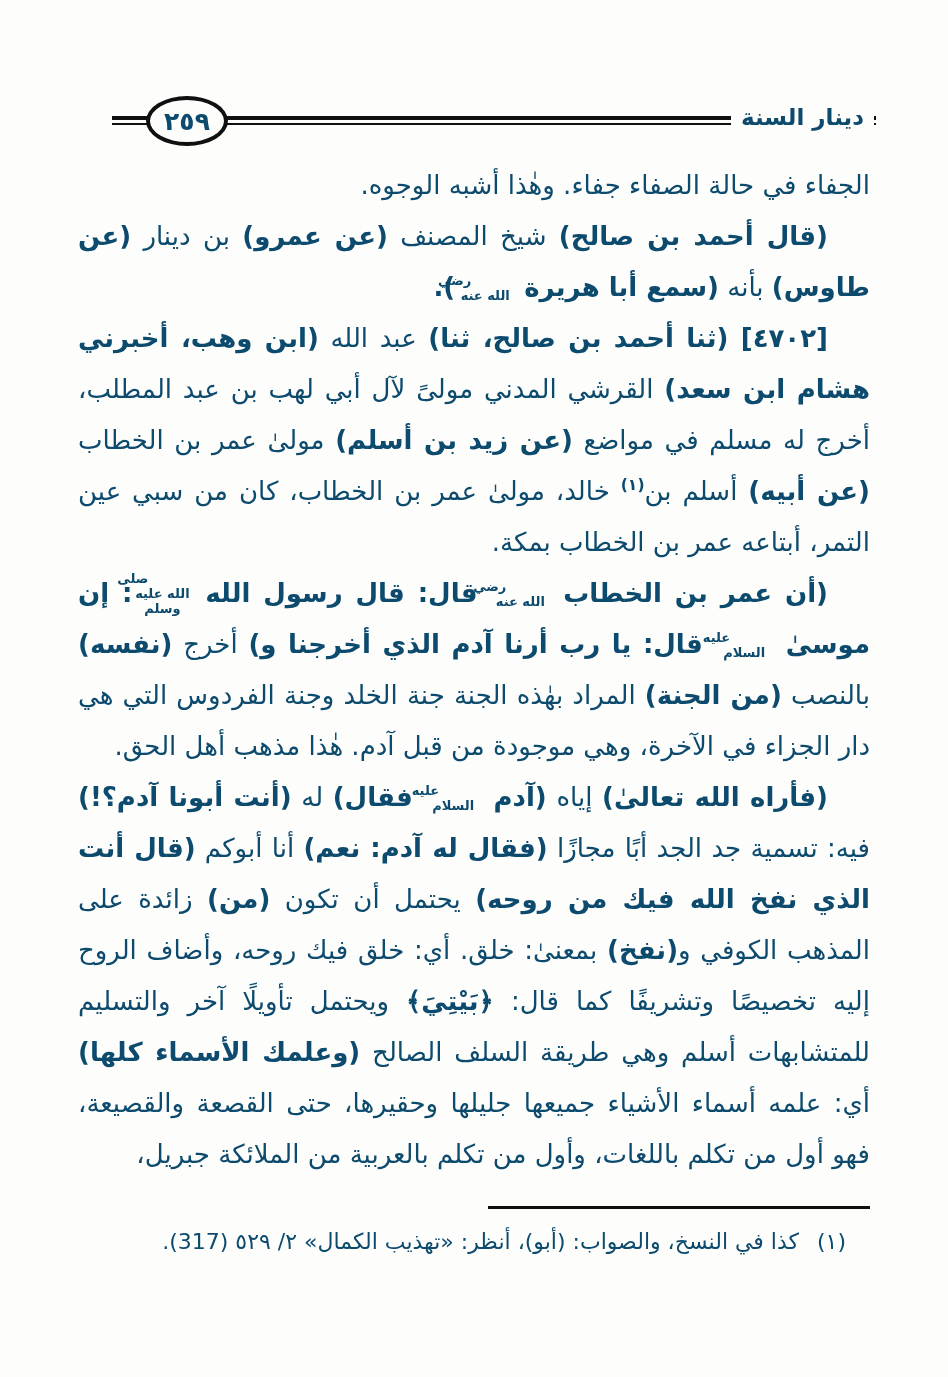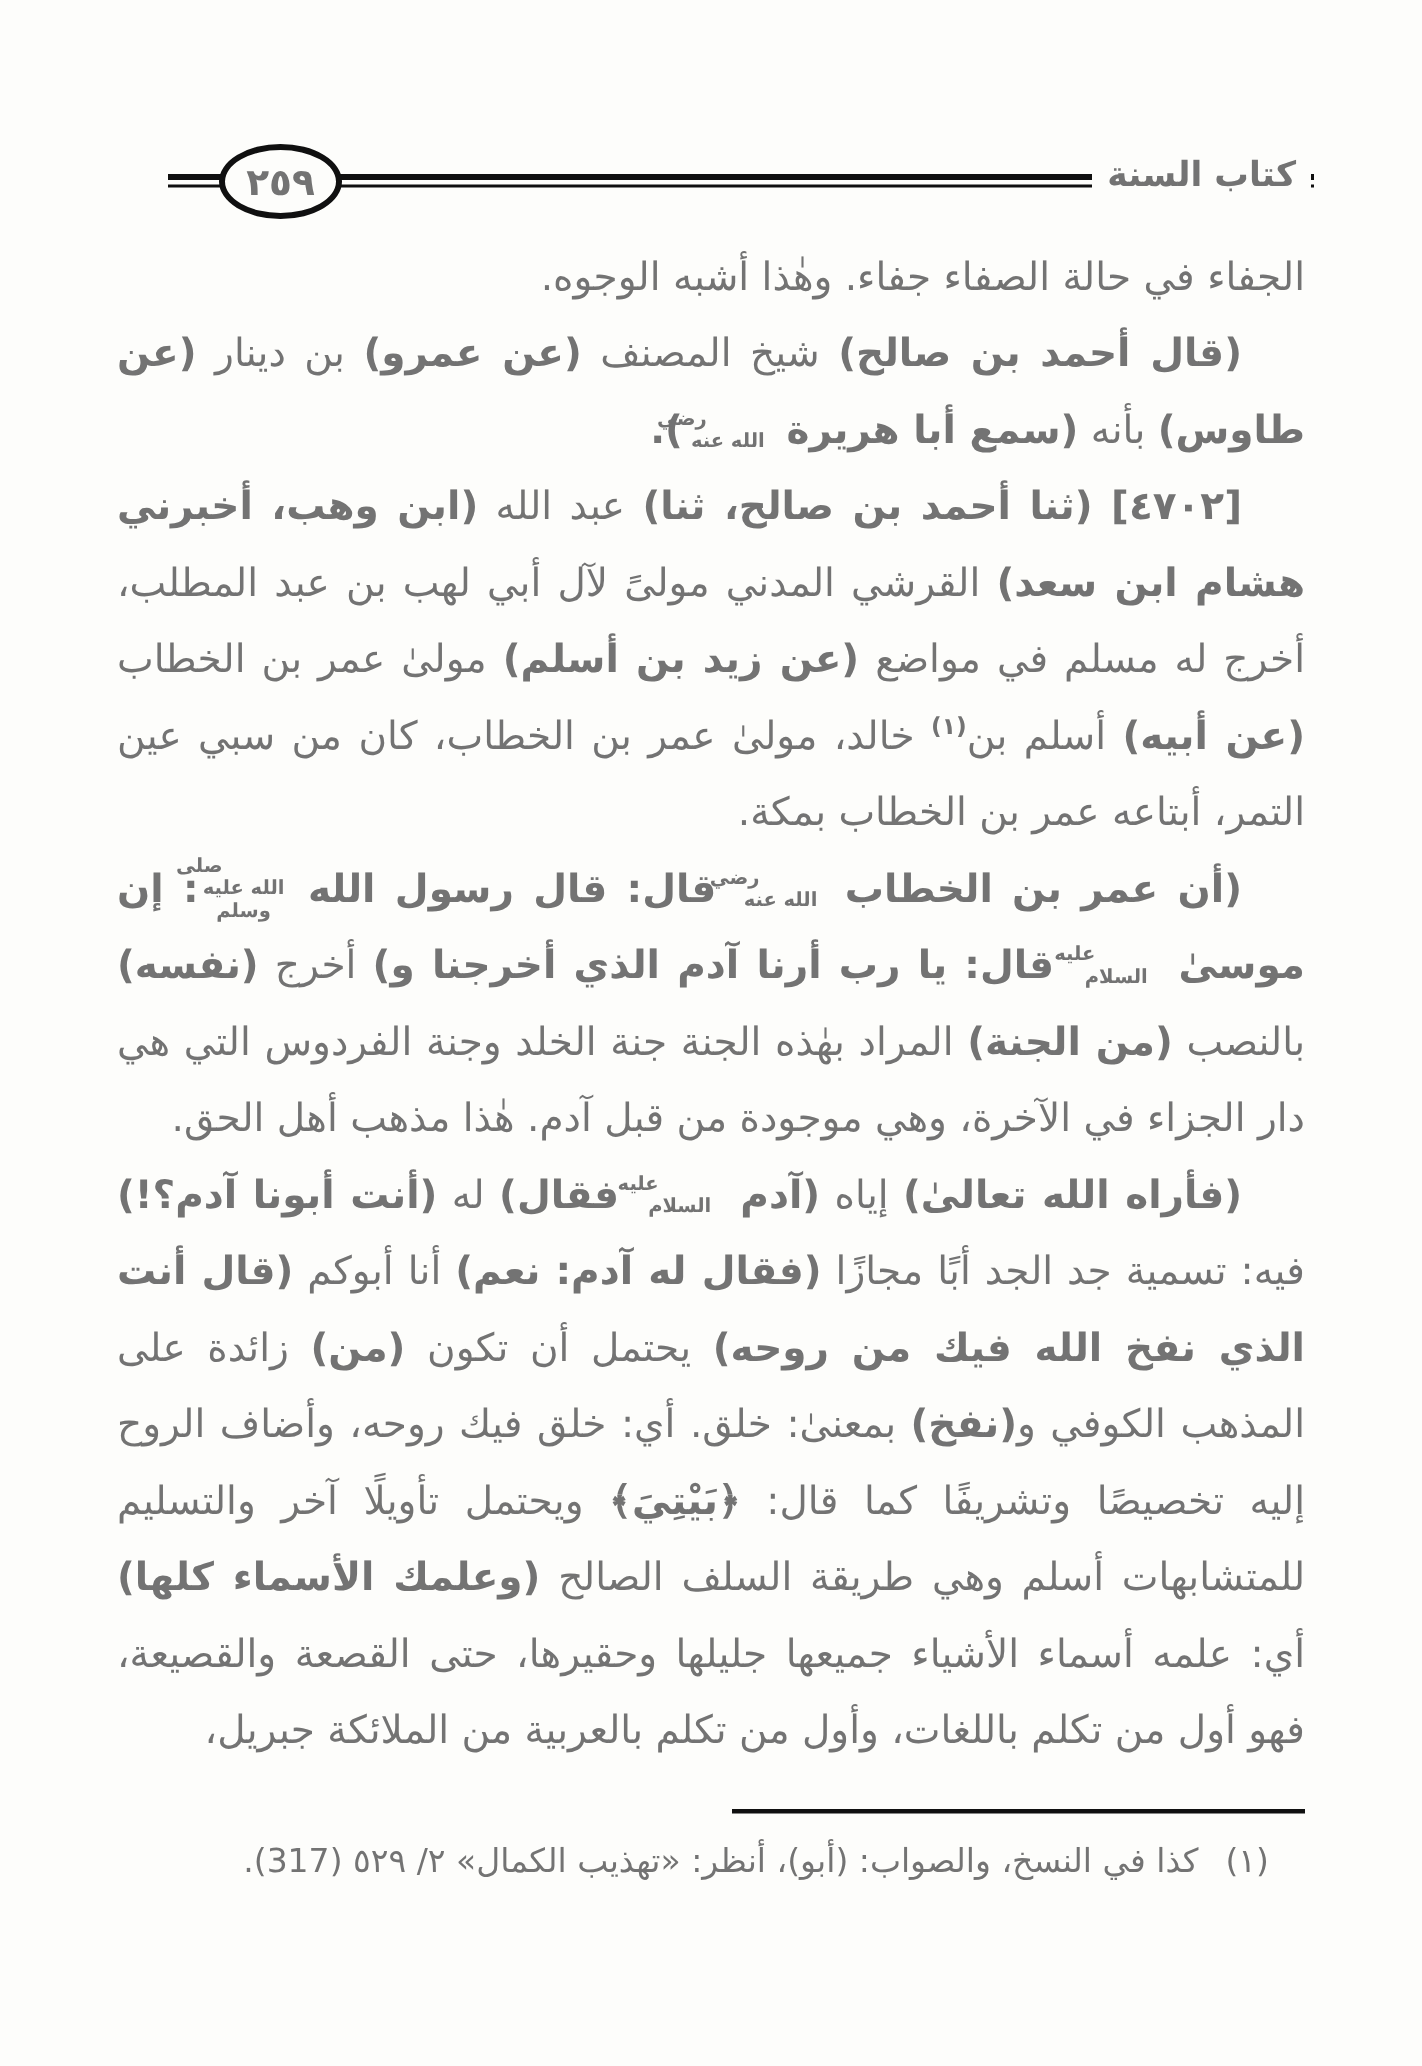--- a/index.html
+++ b/index.html
@@ -5,21 +5,21 @@
   * { margin: 0; padding: 0; box-sizing: border-box; }
   html, body { background: #d9d9d6; }
   body { font-family: "DejaVu Sans", sans-serif; }
 
   .page {
     position: relative;
     width: 948px;
     height: 1377px;
     margin: 0 auto;
     background: #fdfdfb;
-    color: #737373;
+    color: #0c4a6e;
     direction: rtl;
     overflow: hidden;
   }
 
   
   .header { position: absolute; top: 96px; left: 0; right: 0; height: 56px; }
   .header-rule {
     position: absolute;
     top: 20px; left: 112px; right: 72px;
     height: 9px;
@@ -91,21 +91,21 @@
   .footnote-marker { margin-left: 18px; font-weight: normal; }
 </style>
 </head>
 <body>
 
 <div class="page">
 
   <header class="header">
     <div class="header-rule"></div>
     <div class="page-number-badge">٢٥٩</div>
-    <div class="header-title">كتاب السنة</div>
+    <div class="header-title">دينار السنة</div>
   </header>
 
   <main class="body-text">
 
   <p class="para"><span>الجفاء في حالة الصفاء جفاء. وهٰذا أشبه الوجوه.</span></p>
       <p class="para indent"><span class="b">(قال أحمد بن صالح)</span><span> شيخ المصنف </span><span class="b">(عن عمرو)</span><span> بن دينار </span><span class="b">(عن طاوس)</span><span> بأنه </span><span class="b">(سمع أبا هريرة </span><span class="hon">رضي الله عنه</span><span class="b">).</span></p>
       <p class="para indent"><span class="b">[٤٧٠٢] (ثنا أحمد بن صالح، ثنا)</span><span> عبد الله </span><span class="b">(ابن وهب، أخبرني هشام ابن سعد)</span><span> القرشي المدني مولىً لآل أبي لهب بن عبد المطلب، أخرج له مسلم في مواضع </span><span class="b">(عن زيد بن أسلم)</span><span> مولىٰ عمر بن الخطاب </span><span class="b">(عن أبيه)</span><span> أسلم بن</span><span class="sup">(١)</span><span> خالد، مولىٰ عمر بن الخطاب، كان من سبي عين التمر، أبتاعه عمر بن الخطاب بمكة.</span></p>
       <p class="para indent"><span class="b">(أن عمر بن الخطاب </span><span class="hon">رضي الله عنه</span><span class="b"> قال: قال رسول الله </span><span class="hon">صلى الله عليه وسلم</span><span class="b">: إن موسىٰ </span><span class="hon">عليه السلام</span><span class="b"> قال: يا رب أرنا آدم الذي أخرجنا و)</span><span> أخرج </span><span class="b">(نفسه)</span><span> بالنصب </span><span class="b">(من الجنة)</span><span> المراد بهٰذه الجنة جنة الخلد وجنة الفردوس التي هي دار الجزاء في الآخرة، وهي موجودة من قبل آدم. هٰذا مذهب أهل الحق.</span></p>
       <p class="para indent"><span class="b">(فأراه الله تعالىٰ)</span><span> إياه </span><span class="b">(آدم </span><span class="hon">عليه السلام</span><span class="b"> فقال)</span><span> له </span><span class="b">(أنت أبونا آدم؟!)</span><span> فيه: تسمية جد الجد أبًا مجازًا </span><span class="b">(فقال له آدم: نعم)</span><span> أنا أبوكم </span><span class="b">(قال أنت الذي نفخ الله فيك من روحه)</span><span> يحتمل أن تكون </span><span class="b">(من)</span><span> زائدة على المذهب الكوفي و</span><span class="b">(نفخ)</span><span> بمعنىٰ: خلق. أي: خلق فيك روحه، وأضاف الروح إليه تخصيصًا وتشريفًا كما قال: </span><span class="b">﴿بَيْتِيَ﴾</span><span> ويحتمل تأويلًا آخر والتسليم للمتشابهات أسلم وهي طريقة السلف الصالح </span><span class="b">(وعلمك الأسماء كلها)</span><span> أي: علمه أسماء الأشياء جميعها جليلها وحقيرها، حتى القصعة والقصيعة، فهو أول من تكلم باللغات، وأول من تكلم بالعربية من الملائكة جبريل،</span></p>
     </main>

